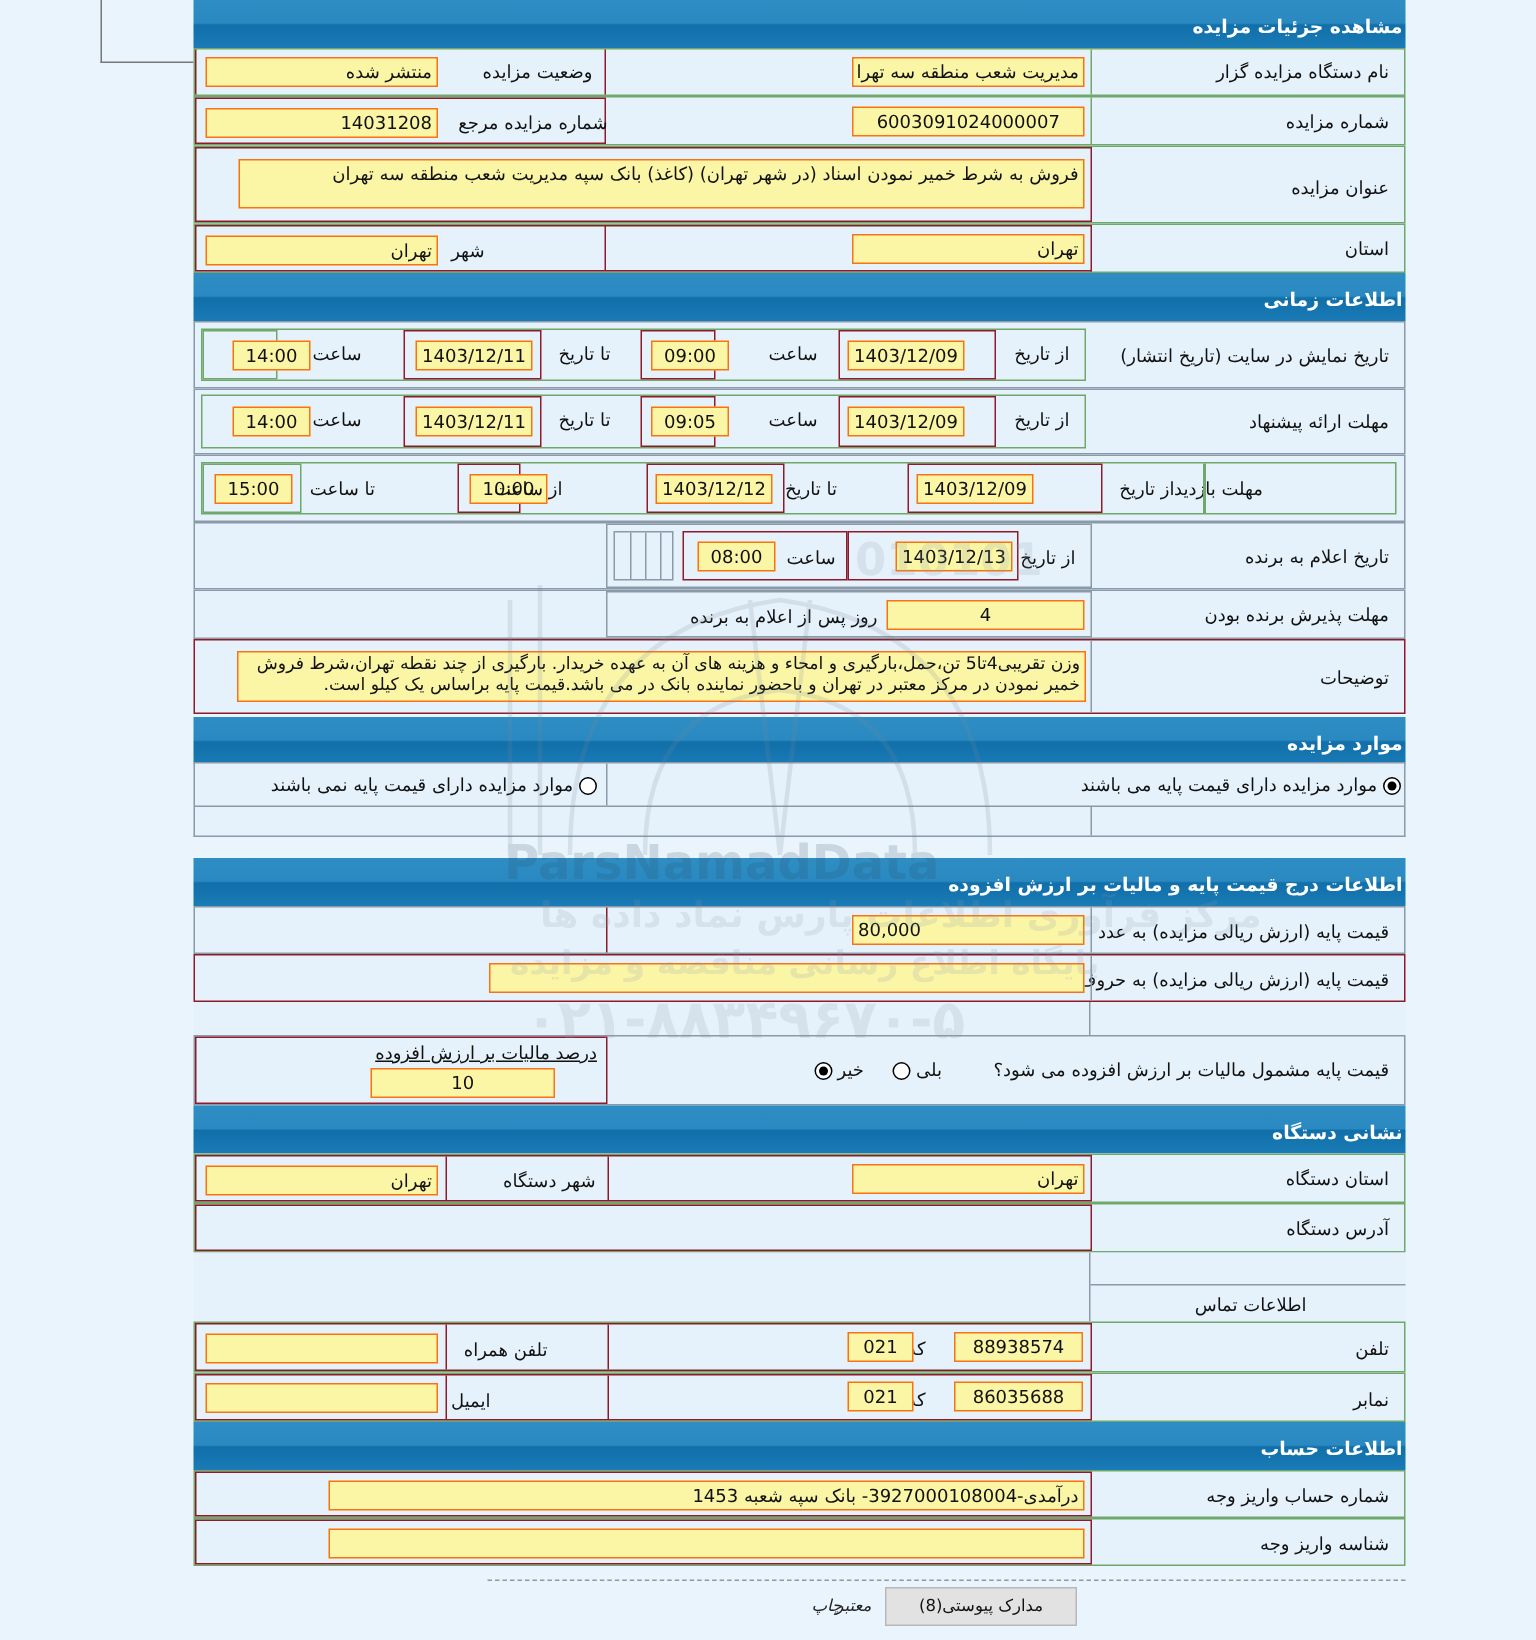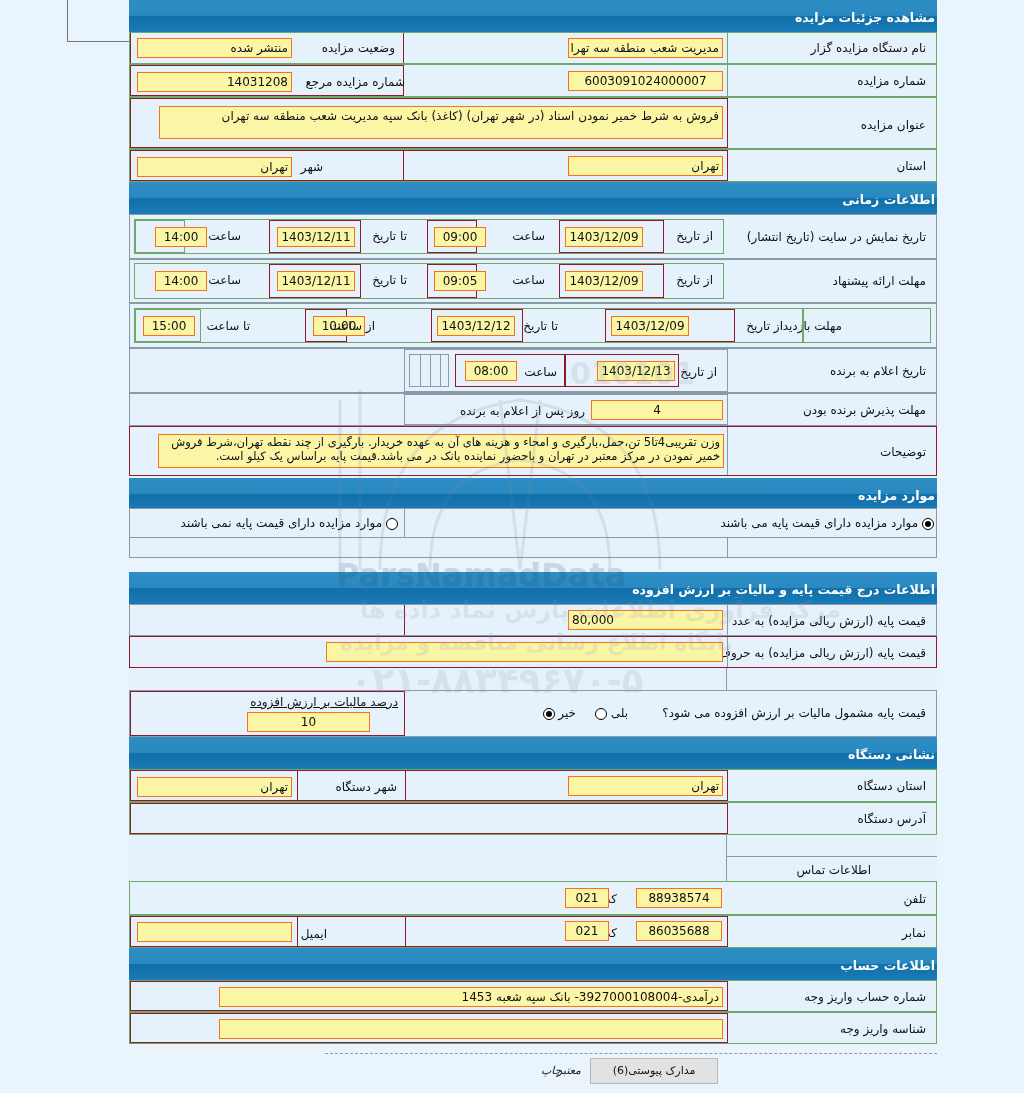--- a/index.html
+++ b/index.html
@@ -246,20 +246,26 @@
   <div class="row" style="top:835px;height:46px;">
     <div class="cell" style="left:597px;width:1px;background:#8a9aa8;"></div>
     <div class="cell" style="left:598px;top:21px;width:210px;height:1px;background:#8a9aa8;"></div>
     <span class="lbl" style="right:66px;top:28px;">اطلاعات تماس</span>
   </div>
   <div class="row b-green" style="top:881px;height:34px;">
     <span class="lbl" style="top:10px;">تلفن</span>
     <div class="fld c" style="left:506px;top:6px;width:86px;">88938574</div>
     <span class="lbl" style="right:319px;top:10px;">کد</span>
     <div class="fld c" style="left:435px;top:6px;width:44px;">021</div>
+    <div class="cell b-red" style="left:0;width:598px;">
+      <div class="cell" style="left:274px;width:1px;background:#8e1a2a;"></div>
+      <div class="cell" style="left:166px;width:1px;background:#8e1a2a;"></div>
+      <span class="lbl" style="right:362px;top:10px;">تلفن همراه</span>
+      <div class="fld r" style="left:6px;top:6px;width:155px;"></div>
+    </div>
   </div>
   <div class="row b-green" style="top:915px;height:33px;">
     <span class="lbl" style="top:10px;">نمابر</span>
     <div class="fld c" style="left:506px;top:5px;width:86px;">86035688</div>
     <span class="lbl" style="right:319px;top:10px;">کد</span>
     <div class="fld c" style="left:435px;top:5px;width:44px;">021</div>
     <div class="cell b-red" style="left:0;width:598px;">
       <div class="cell" style="left:274px;width:1px;background:#8e1a2a;"></div>
       <div class="cell" style="left:166px;width:1px;background:#8e1a2a;"></div>
       <span class="lbl" style="right:400px;top:10px;">ایمیل</span>
@@ -275,21 +281,21 @@
     </div>
   </div>
   <div class="row b-green" style="top:1012px;height:32px;">
     <span class="lbl" style="top:9px;">شناسه واریز وجه</span>
     <div class="cell b-red" style="left:0;width:598px;">
       <div class="fld r" style="left:88px;top:5px;width:504px;"></div>
     </div>
   </div>
 
   <div class="dash" style="left:196px;top:1053px;width:612px;"></div>
-  <div class="btn" style="left:461px;top:1058px;width:128px;height:26px;line-height:24px;">مدارک پیوستی(6)</div>
+  <div class="btn" style="left:461px;top:1058px;width:128px;height:26px;line-height:24px;">مدارک پیوستی(8)</div>
   <span class="link" style="left:412px;top:1064px;">چاپ</span>
   <span class="link" style="left:428px;top:1064px;">معتبر</span>
 </div>
 
 <div class="watermark">
   <svg width="400" height="220" viewBox="0 0 400 220">
     <path d="M20 40 L20 210 M40 30 L40 210" stroke="#7a8a98" stroke-width="3" fill="none"></path>
     <path d="M60 210 Q60 60 200 40 Q340 60 340 210" stroke="#7a8a98" stroke-width="3" fill="none"></path>
     <path d="M110 210 Q110 110 200 100 Q290 110 290 210" stroke="#7a8a98" stroke-width="3" fill="none"></path>
     <path d="M180 40 L200 210 M220 40 L200 210" stroke="#7a8a98" stroke-width="3" fill="none"></path>

